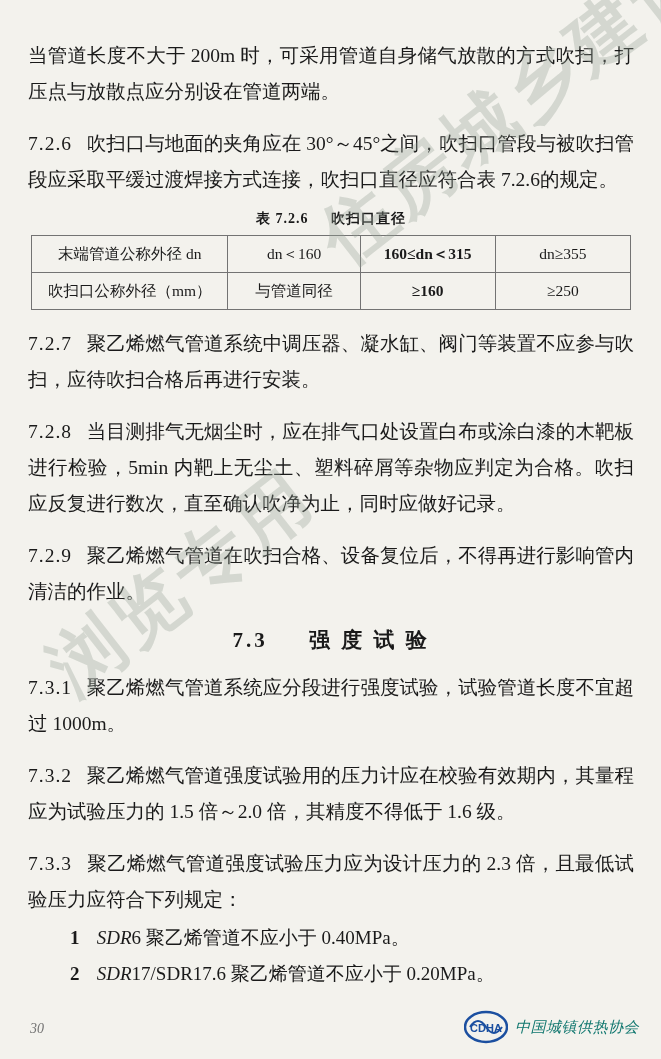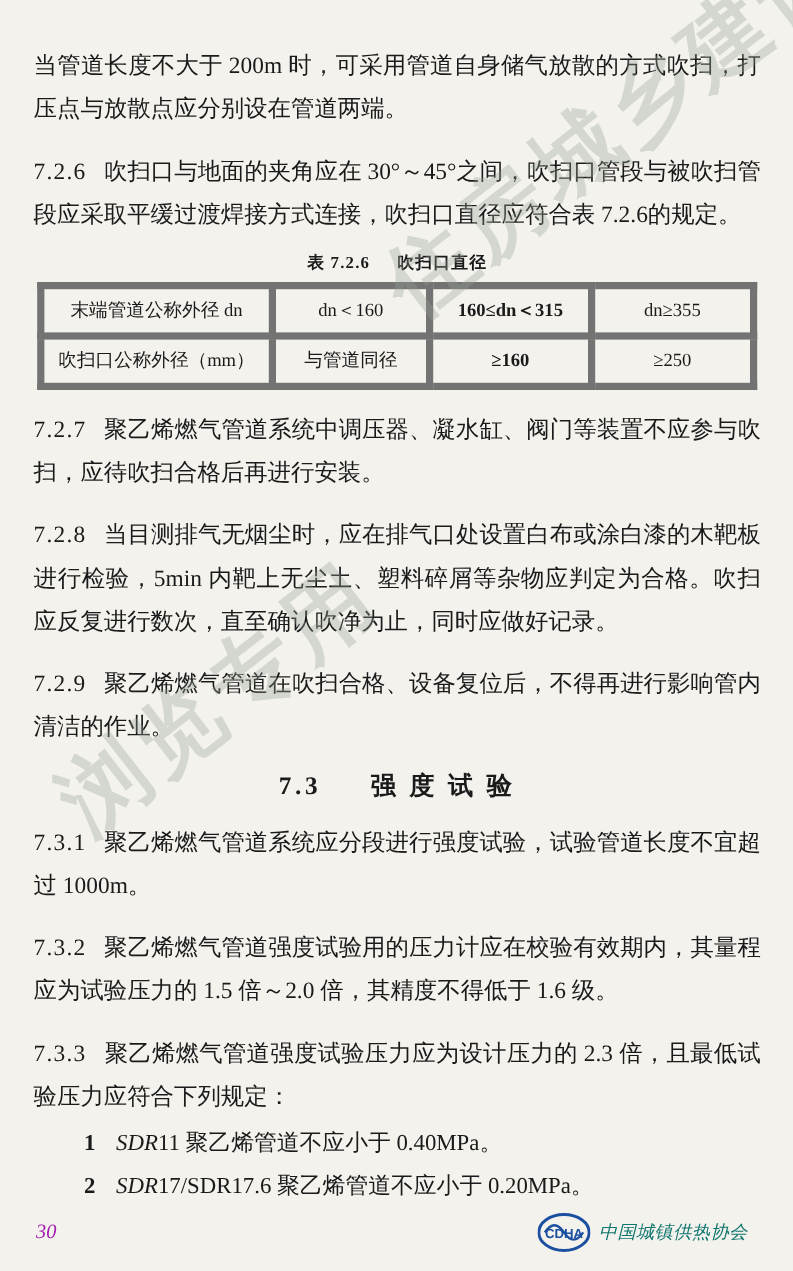--- a/index.html
+++ b/index.html
@@ -48,21 +48,21 @@
     margin: 12px 0 7px 0;
     letter-spacing: 1px;
   }
   table.spec {
     border-collapse: collapse;
     width: 600px;
     margin: 0 auto 6px auto;
     background: transparent;
   }
   table.spec td {
-    border: 6px solid #737373;
+    border: 1px solid #737373;
     text-align: center;
     font-size: 15.5px;
     height: 32px;
     padding: 2px 4px;
     line-height: 20px;
   }
   table.spec td.c1 { width: 200px; }
   table.spec td.c2 { width: 133px; }
   table.spec td.c3 { width: 133px; font-weight: bold; }
   table.spec td.c4 { width: 134px; }
@@ -113,27 +113,27 @@
     position: absolute;
     left: 0;
     bottom: 0;
     width: 661px;
     height: 62px;
   }
   .page-num {
     position: absolute;
     left: 30px;
     bottom: 22px;
-    font-size: 17px;
+    font-size: 14px;
     font-style: italic;
-    color: #a21caf;
+    color: #737373;
   }
   .logo {
     position: absolute;
-    right: 38px;
+    right: 22px;
     bottom: 14px;
     display: flex;
     align-items: center;
     gap: 7px;
   }
   .logo-mark {
     width: 44px;
     height: 36px;
     position: relative;
   }
@@ -214,21 +214,21 @@
     </p>
 
     <p class="para">
       <span class="num">7.3.3</span>
       <span>&nbsp;&nbsp;</span><span>聚乙烯燃气管道强度试验压力应为设计压力的 2.3 倍，且最低试验压力应符合下列规定：</span>
     </p>
 
     <div class="sublist">
       <div>
         <span class="lbl">1</span>
-        <span class="italic">SDR</span><span>11 聚乙烯管道不应小于 0.40MPa。</span>
+        <span class="italic">SDR</span><span>6 聚乙烯管道不应小于 0.40MPa。</span>
       </div>
       <div>
         <span class="lbl">2</span>
         <span class="italic">SDR</span><span>17/SDR17.6 聚乙烯管道不应小于 0.20MPa。</span>
       </div>
     </div>
 
 
   </div>
 

